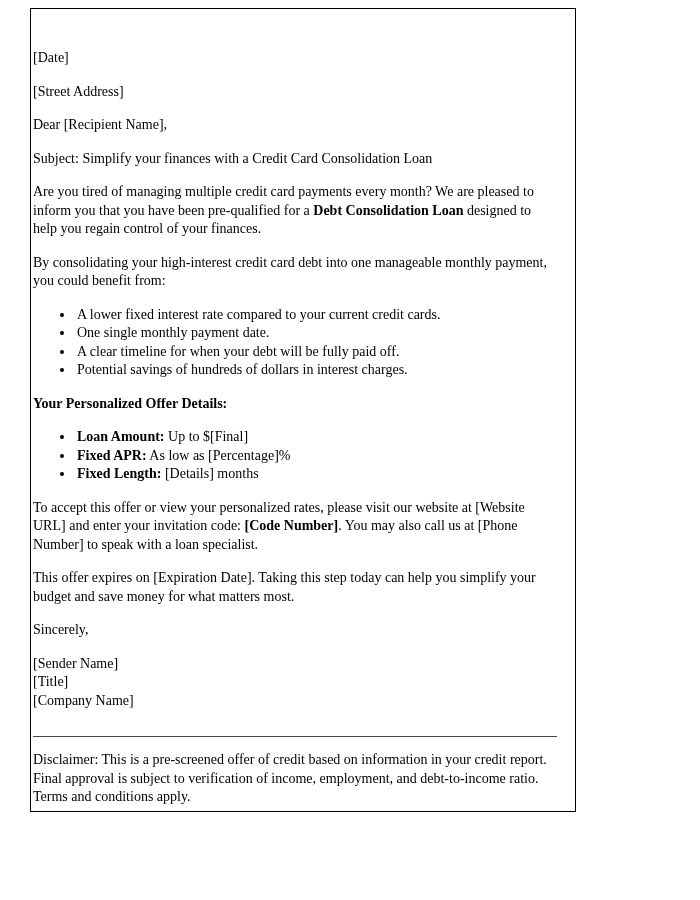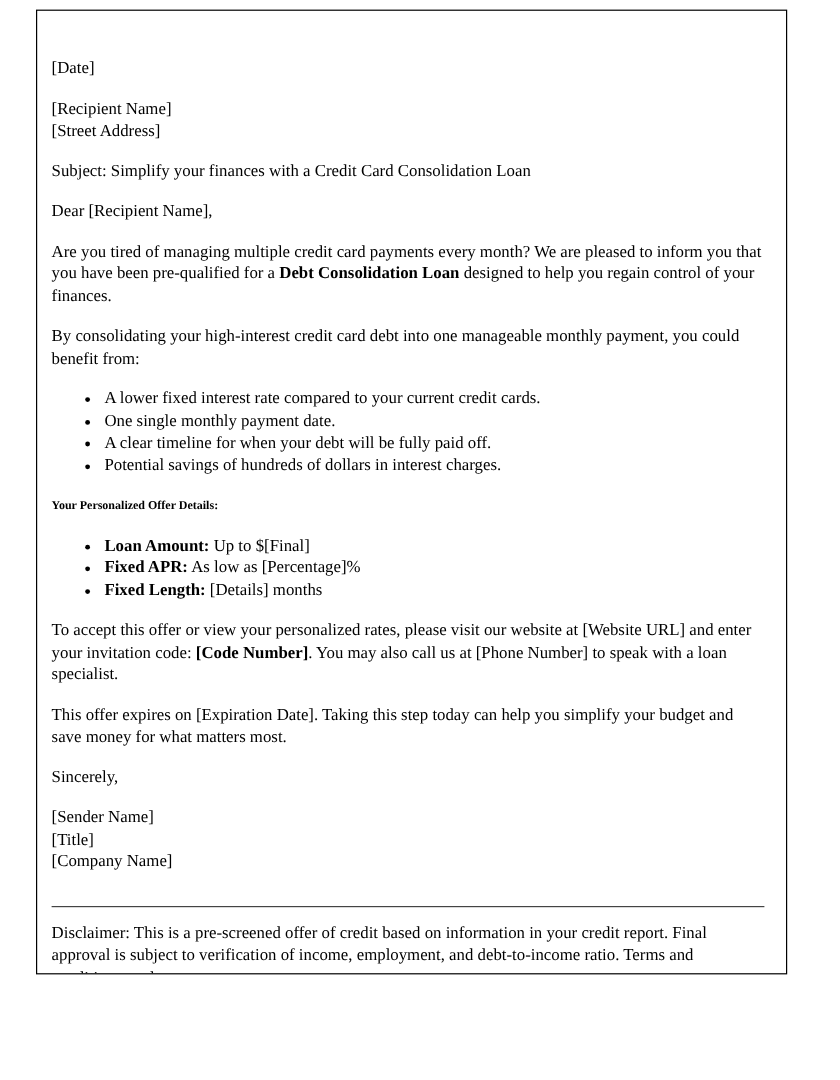--- a/index.html
+++ b/index.html
@@ -12,35 +12,35 @@
   .canvas {
     position: relative;
     width: 700px;
     height: 900px;
     background: #ffffff;
   }
   .page {
     position: absolute;
     left: 30px;
     top: 8px;
-    width: 626px;
+    width: 546px;
     height: 804px;
     border: 1px solid #000000;
     background: #ffffff;
-    padding: 40px 18px 0 12px;
+    padding: 40px 18px 0 2px;
     overflow: hidden;
   }
   .page p, .page div.line-block, .page h3, .page ul {
     font-size: 14px;
     line-height: 18.5px;
   }
   .block { margin-bottom: 15px; }
   .line-block div { white-space: nowrap; }
   h3.offer-heading {
-    font-size: 10px;
+    font-size: 14px;
     font-weight: bold;
   }
   ul.bullets {
     list-style: disc;
     padding-left: 42px;
   }
   ul.bullets li { padding-left: 2px; }
   strong { font-weight: bold; }
   hr.divider {
     border: none;
@@ -54,27 +54,26 @@
 </style>
 </head>
 <body>
 
 <div class="canvas">
   <div class="page">
 
     <p class="block">[Date]</p>
 
     <div class="line-block block">
-      <div>[Recipient Name]</div>
       <div>[Street Address]</div>
     </div>
 
+    <p class="block">Dear [Recipient Name],</p>
+
     <p class="block">Subject: Simplify your finances with a Credit Card Consolidation Loan</p>
-
-    <p class="block">Dear [Recipient Name],</p>
 
     <p class="block"><span>Are you tired of managing multiple credit card payments every month? We are pleased to inform you that you have been pre-qualified for a </span><strong>Debt Consolidation Loan</strong><span> designed to help you regain control of your finances.</span></p>
 
     <p class="block">By consolidating your high-interest credit card debt into one manageable monthly payment, you could benefit from:</p>
 
     <ul class="bullets block">
       <li>A lower fixed interest rate compared to your current credit cards.</li>
       <li>One single monthly payment date.</li>
       <li>A clear timeline for when your debt will be fully paid off.</li>
       <li>Potential savings of hundreds of dollars in interest charges.</li>

